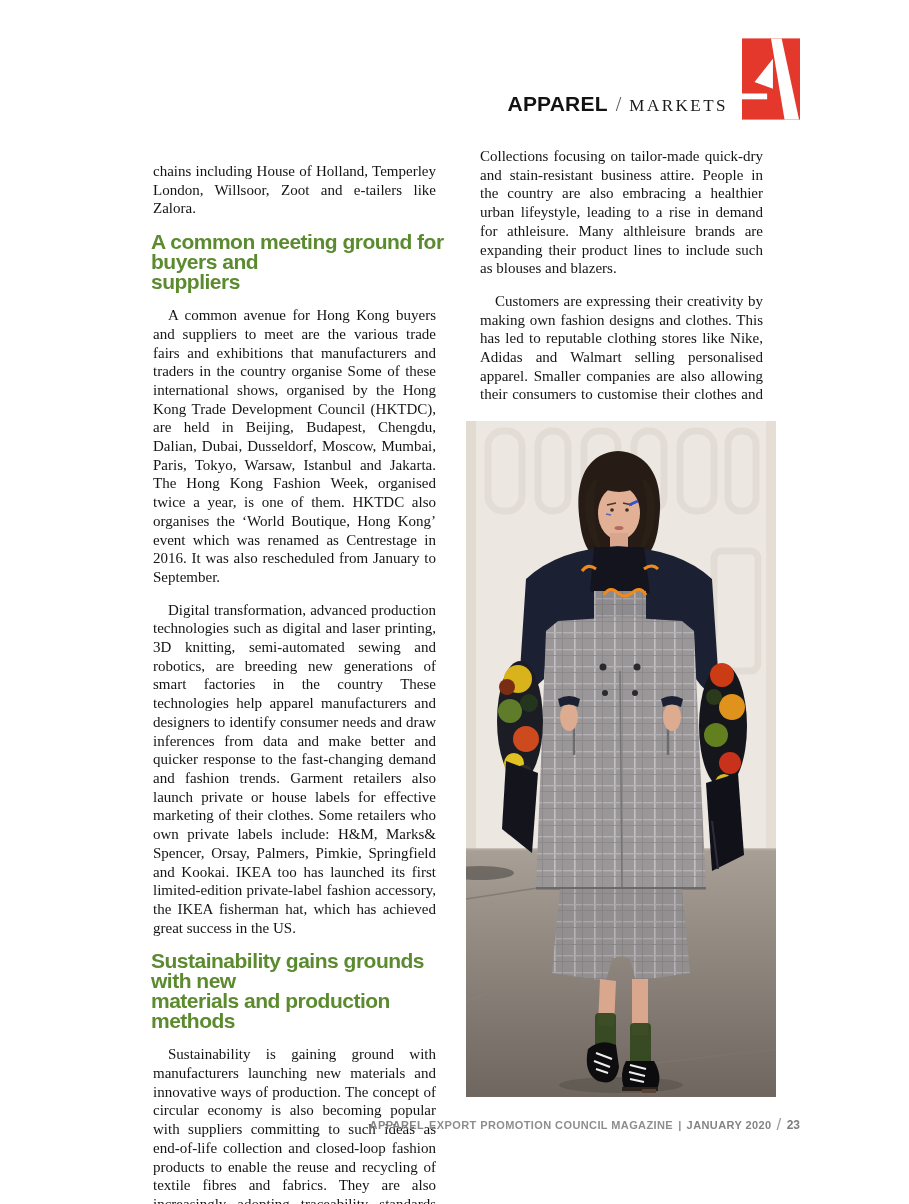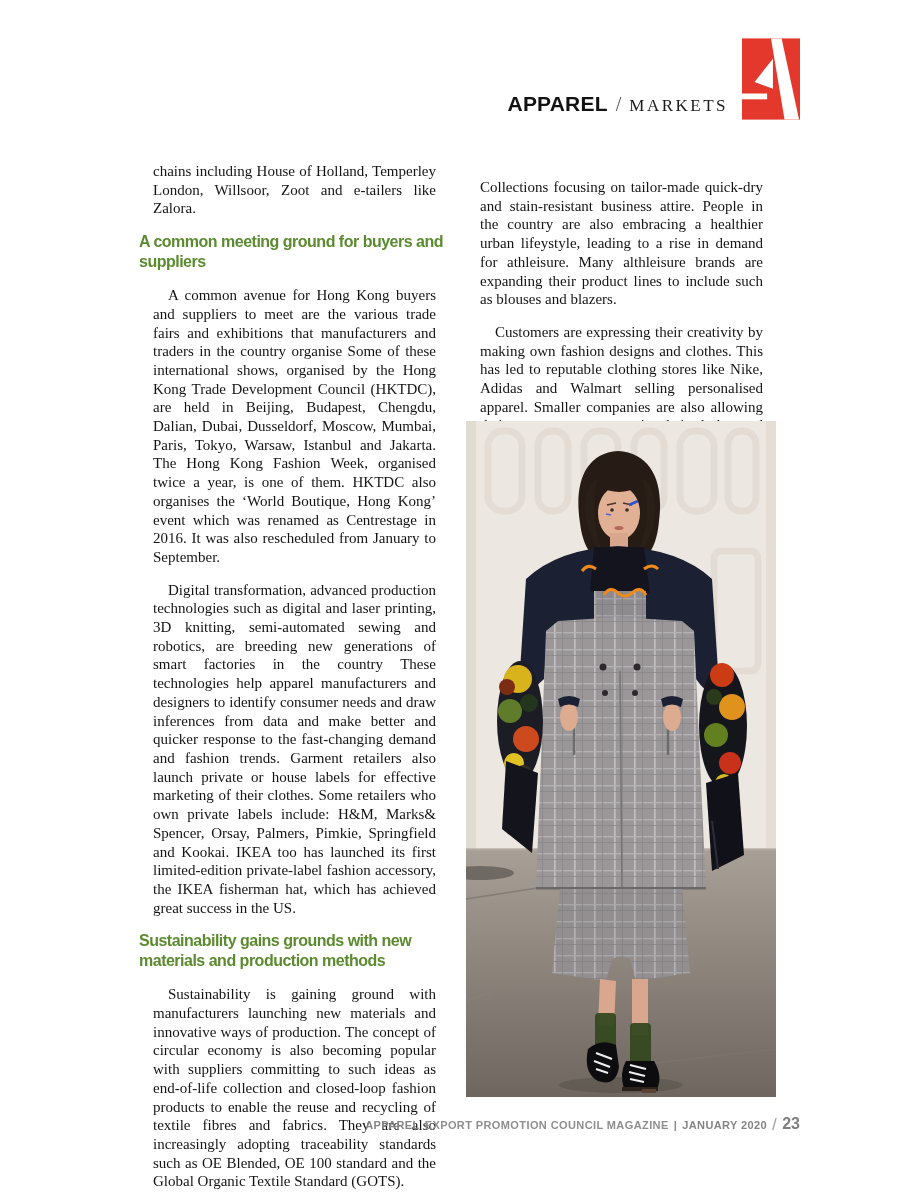--- a/index.html
+++ b/index.html
@@ -10,40 +10,40 @@
   
   .masthead{position:absolute;top:38px;right:133px;display:flex;align-items:flex-end;gap:14px;}
   .masthead-text{display:flex;align-items:baseline;padding-bottom:4px;}
   .mag{font-family:"Liberation Sans",sans-serif;font-weight:bold;font-size:21px;color:#121212;letter-spacing:.2px;}
   .hdr-sep{font-family:"Liberation Serif",serif;font-size:20px;color:#555;margin:0 8px;}
   .section{font-family:"Liberation Serif",serif;font-size:17px;color:#1a1a1a;letter-spacing:2.5px;}
   .logo{display:block;}
   
   .col{position:absolute;width:311px;font-size:15px;line-height:18.7px;color:#141414;text-align:justify;}
   .col-left{left:139px;top:148px;}
-  .col-right{left:466px;top:164px;height:270px;overflow:hidden;}
+  .col-right{left:466px;top:133px;height:270px;overflow:hidden;}
   .body-p{margin:14px;}
   .indent{text-indent:15px;}
   .heading{
     font-family:"Liberation Sans",sans-serif;font-weight:bold;
-    font-size:16px;line-height:20px;letter-spacing:-0.5px;
-    margin:13px 0 6px 0;white-space:pre-line;text-align:left;
+    font-size:21px;line-height:20px;letter-spacing:-0.5px;
+    margin:13px 0 6px 12px;white-space:pre-line;text-align:left;
   }
   .end-marker{display:inline-block;width:9px;height:9px;margin-left:4px;vertical-align:baseline;}
   
   .photo{position:absolute;left:466px;top:421px;width:310px;height:676px;margin:0;}
   
   .page-footer{
     position:absolute;top:1114px;right:133px;display:flex;align-items:baseline;gap:5px;
     font-family:"Liberation Sans",sans-serif;font-size:11px;letter-spacing:.4px;
   }
   .ft-reg{font-weight:bold;}
   .ft-bold{font-weight:bold;}
   .ft-slash{font-size:17px;font-weight:300;position:relative;top:1px;}
-  .ft-page{font-size:16px;font-weight:bold;letter-spacing:0;}
+  .ft-page{font-size:12px;font-weight:bold;letter-spacing:0;}
 </style>
 </head>
 <body>
 
 <div class="page">
 
   <header class="masthead">
     <div class="masthead-text">
       <span class="mag">APPAREL</span>
       <span class="hdr-sep">/</span>

